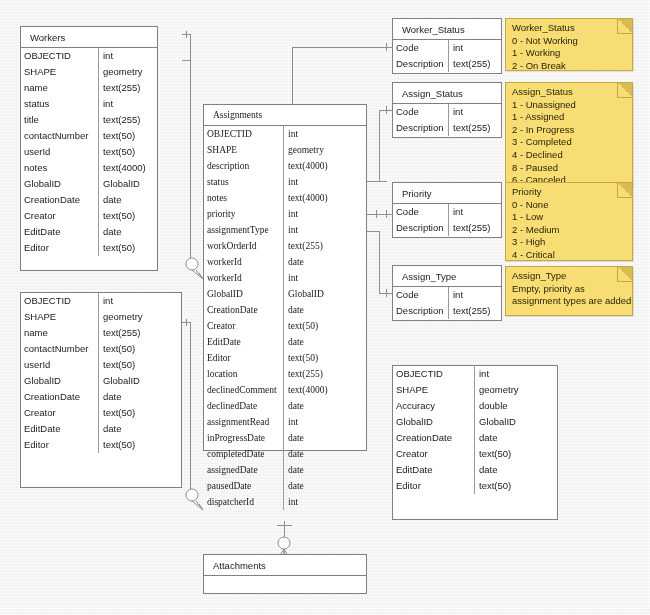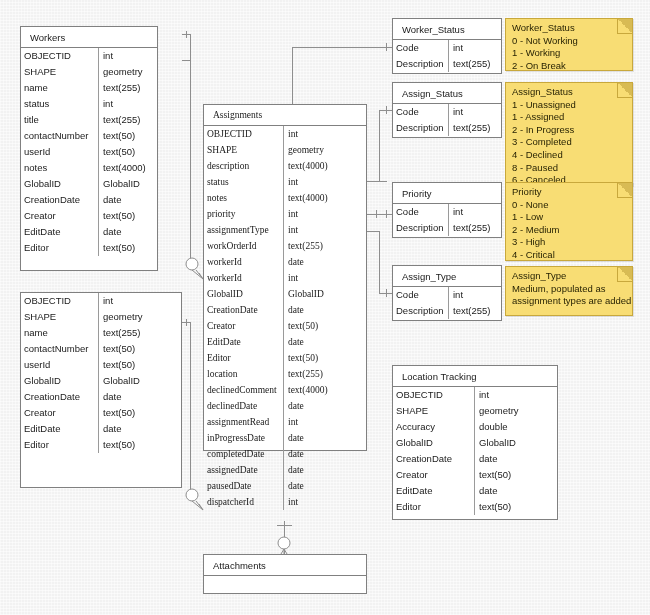--- a/index.html
+++ b/index.html
@@ -373,21 +373,20 @@
           <div class="c-type">int</div>
         </div>
         <div class="row">
           <div class="c-name" style="width: 56px;">Description</div>
           <div class="c-type">text(255)</div>
         </div>
       </div>
   </div>
 
   <div class="entity" style="left:392px;top:365px;width:166px;height:155px;">
-    <div class="ent-title">Location Tracking</div>
     <div class="ent-body">
         <div class="row">
           <div class="c-name" style="width: 82px;">OBJECTID</div>
           <div class="c-type">int</div>
         </div>
         <div class="row">
           <div class="c-name" style="width: 82px;">SHAPE</div>
           <div class="c-type">geometry</div>
         </div>
         <div class="row">
@@ -459,18 +458,18 @@
         <div class="nline">2 - Medium</div>
         <div class="nline">3 - High</div>
         <div class="nline">4 - Critical</div>
       </div>
   </div>
 
   <div class="note" style="left:505px;top:266px;width:128px;height:50px;">
     <span class="fold"></span>
     <div class="nline">Assign_Type</div>
     <div>
-        <div class="nline">Medium, populated as</div>
+        <div class="nline">Empty, priority as</div>
         <div class="nline">assignment types are added</div>
       </div>
   </div>
 
 </div>
 
 </body></html>

